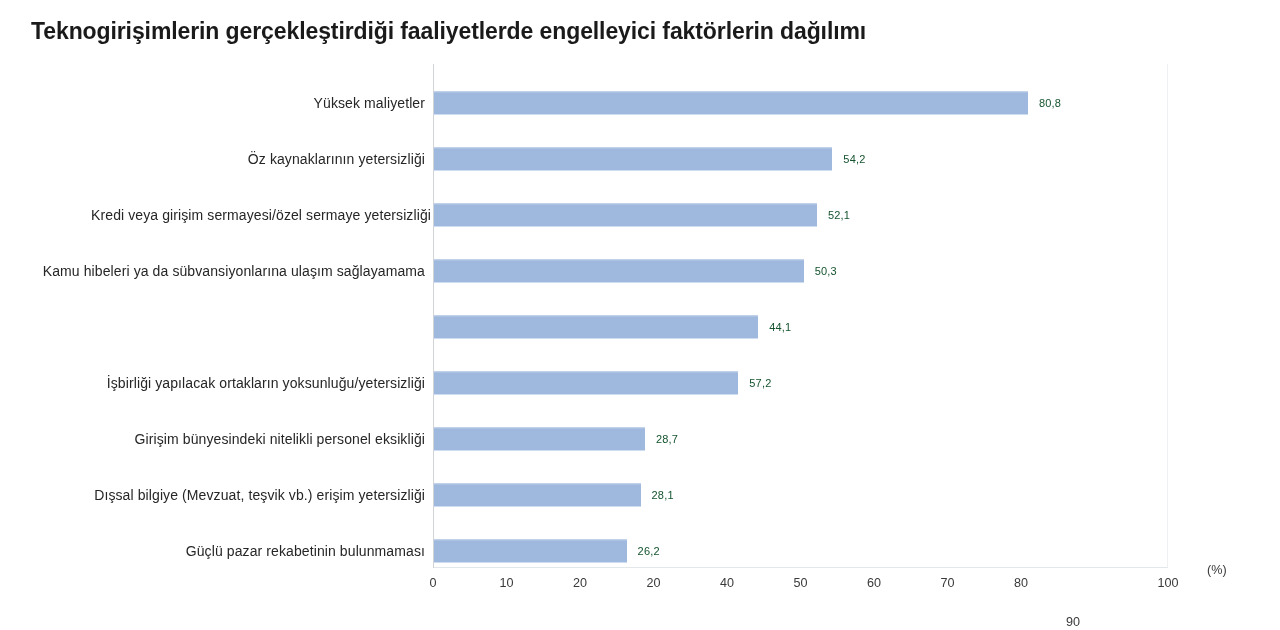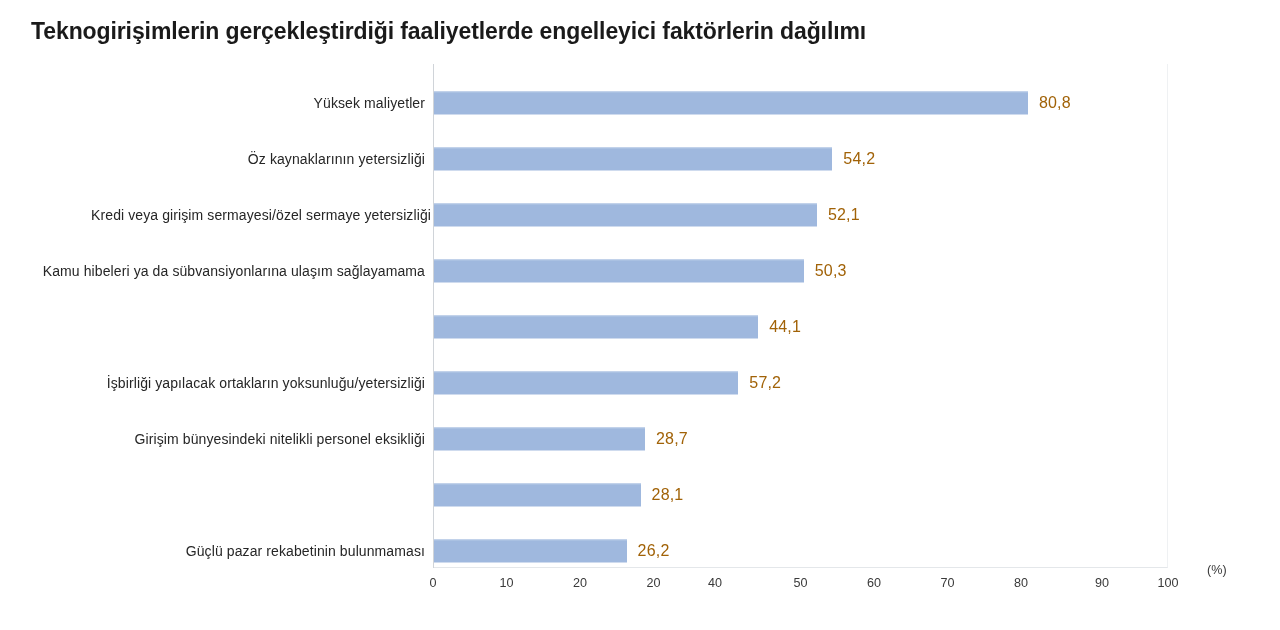--- a/index.html
+++ b/index.html
@@ -94,22 +94,22 @@
   .bar-fill {
     height: 23px;
     background: #9fb8de;
     border-top: 1px solid #b6c9e6;
     box-sizing: border-box;
   }
   .bar-value {
     position: absolute;
     top: 50%;
     transform: translateY(-50%);
-    font-size: 16px;
-    color: #a16207;
+    font-size: 11px;
+    color: #14532d;
     white-space: nowrap;
     letter-spacing: 0.2px;
   }
 
   
   #x-axis {
     position: absolute;
     left: 433px;
     top: 568px;
     width: 735px;
@@ -185,44 +185,45 @@
           <div class="bar-value" style="left: 316.29px;">57,2</div>
         </div>
         <div class="bar-row" style="top: 347px;">
           <div class="bar-label">Girişim bünyesindeki nitelikli personel eksikliği</div>
           <div class="bar-track" style="width: 210.945px;">
             <div class="bar-fill" style="width: 100%; background: rgb(159, 184, 222);"></div>
           </div>
           <div class="bar-value" style="left: 222.945px;">28,7</div>
         </div>
         <div class="bar-row" style="top: 403px;">
+          <div class="bar-label">Dışsal bilgiye (Mevzuat, teşvik vb.) erişim yetersizliği</div>
           <div class="bar-track" style="width: 206.535px;">
             <div class="bar-fill" style="width: 100%; background: rgb(159, 184, 222);"></div>
           </div>
           <div class="bar-value" style="left: 218.535px;">28,1</div>
         </div>
         <div class="bar-row" style="top: 459px;">
           <div class="bar-label">Güçlü pazar rekabetinin bulunmaması</div>
           <div class="bar-track" style="width: 192.57px;">
             <div class="bar-fill" style="width: 100%; background: rgb(159, 184, 222);"></div>
           </div>
           <div class="bar-value" style="left: 204.57px;">26,2</div>
         </div>
       </div>
   </div>
 
   <div id="x-axis">
       <div class="x-tick-label" style="left: 0px;">0</div>
       <div class="x-tick-label" style="left: 73.5px;">10</div>
       <div class="x-tick-label" style="left: 147px;">20</div>
       <div class="x-tick-label" style="left: 220.5px;">20</div>
-      <div class="x-tick-label" style="left: 282px;">40</div>
+      <div class="x-tick-label" style="left: 294px;">40</div>
       <div class="x-tick-label" style="left: 367.5px;">50</div>
       <div class="x-tick-label" style="left: 441px;">60</div>
       <div class="x-tick-label" style="left: 514.5px;">70</div>
       <div class="x-tick-label" style="left: 588px;">80</div>
-      <div class="x-tick-label" style="left: 669px;">90</div>
+      <div class="x-tick-label" style="left: 640px; margin-top: 39px;">90</div>
       <div class="x-tick-label" style="left: 735px;">100</div>
     </div>
 
   <div id="unit-label">(%)</div>
 
 </div>
 
 </body></html>

